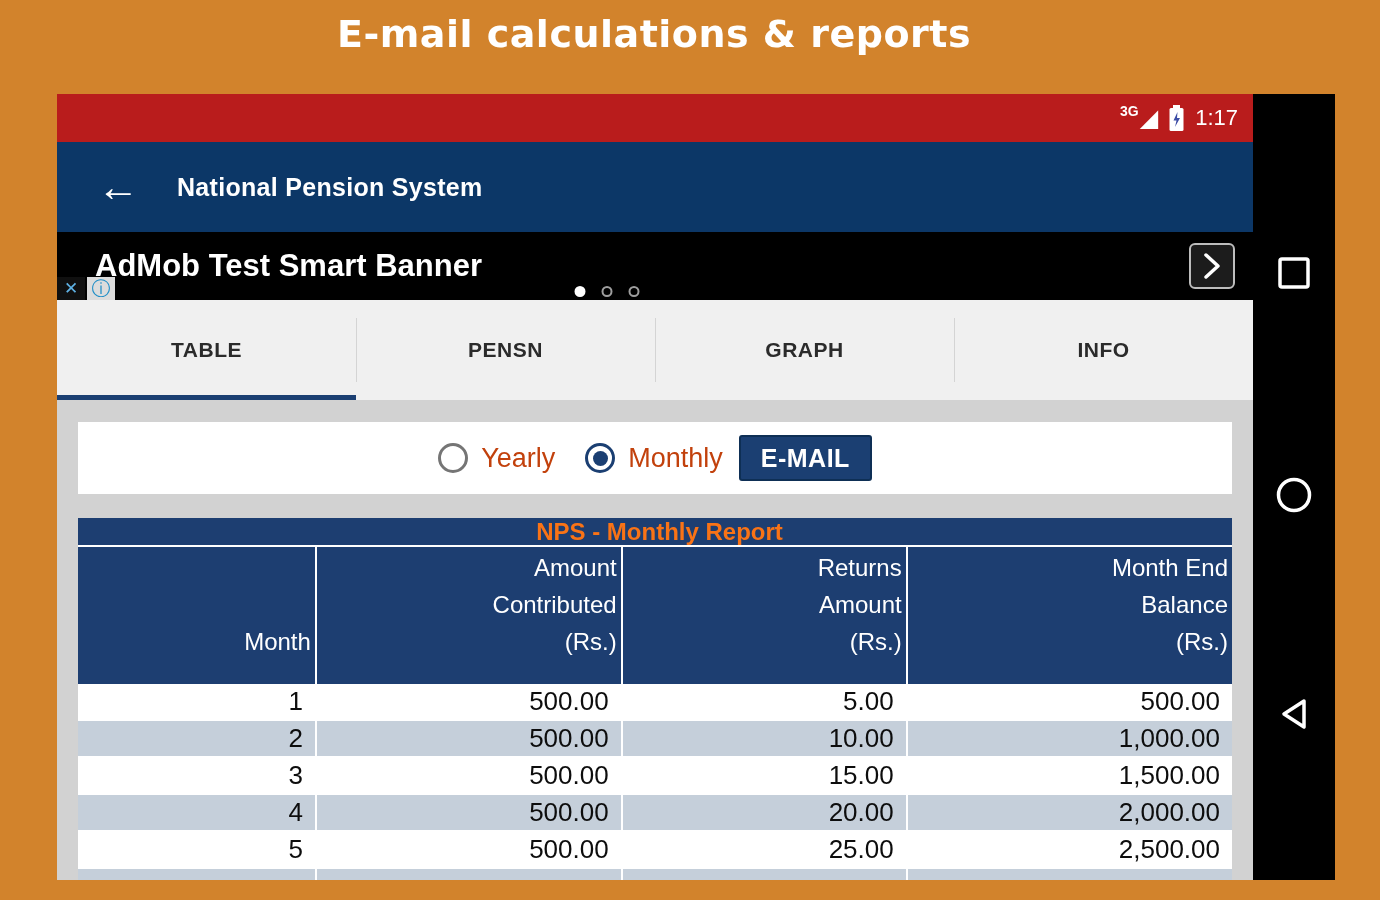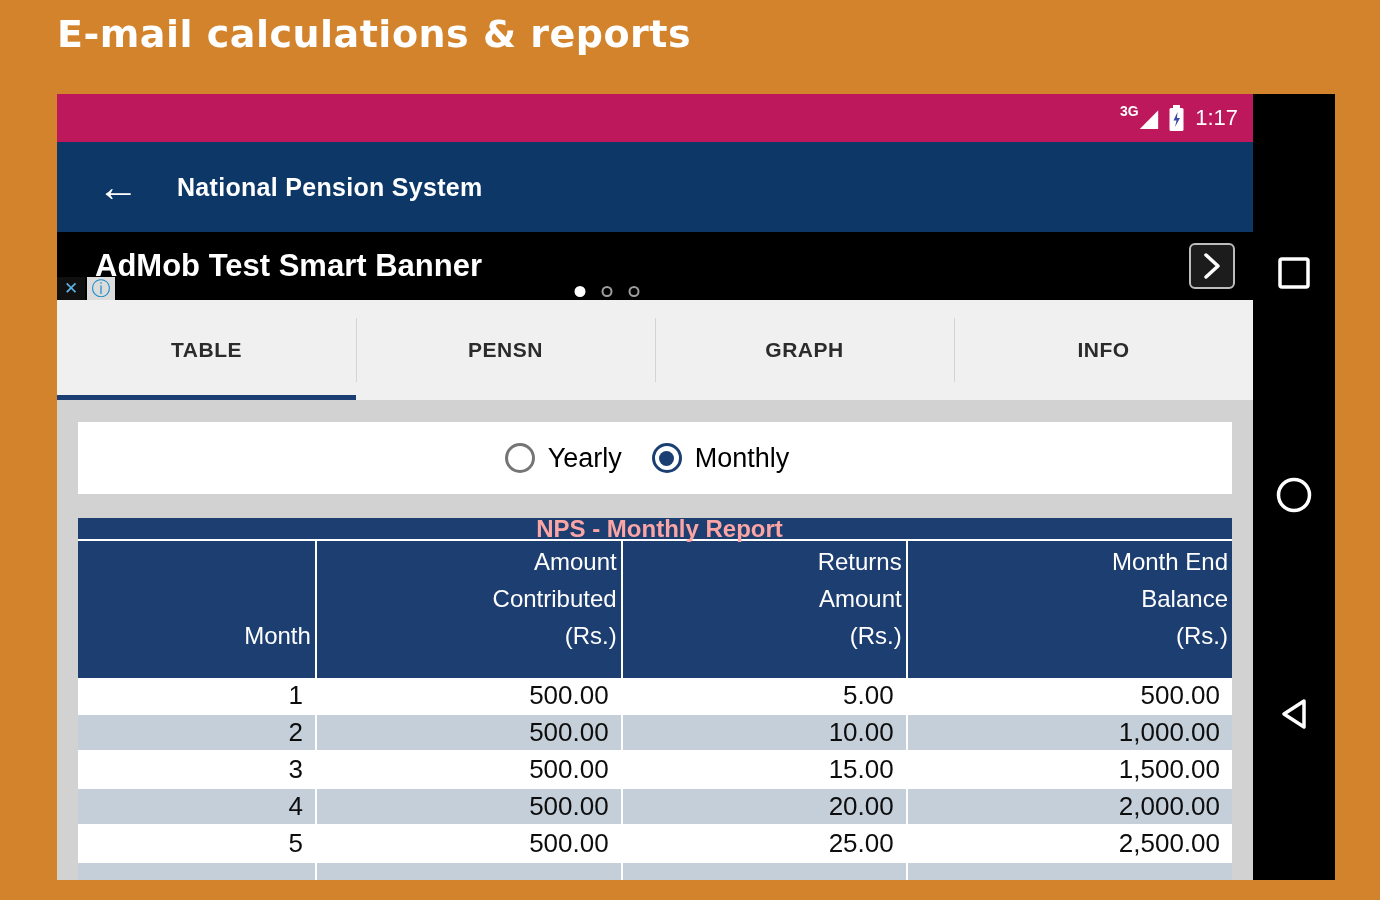--- a/index.html
+++ b/index.html
@@ -2,30 +2,30 @@
 <html><head>
 <meta charset="utf-8">
 <style>
   * { margin:0; padding:0; box-sizing:border-box; }
   body { width:1380px; height:900px; overflow:hidden; font-family:"Liberation Sans", sans-serif; }
 
   .page { position:relative; width:1380px; height:900px; background:#D2832C; }
 
   .page-title {
     position:absolute; top:12px; left:57px; width:1194px;
-    text-align:left; font-family:"DejaVu Sans", sans-serif;
+    text-align:center; font-family:"DejaVu Sans", sans-serif;
     font-weight:bold; font-size:38px; color:#ffffff; letter-spacing:0.5px;
   }
 
   .phone { position:absolute; left:57px; top:94px; width:1278px; height:786px; display:flex; }
   .screen { width:1196px; height:786px; display:flex; flex-direction:column; background:#D2D2D2; overflow:hidden; }
 
   
   .statusbar {
-    height:48px; background:#be185d; display:flex; align-items:center;
+    height:48px; background:#b91c1c; display:flex; align-items:center;
     justify-content:flex-end; padding-right:15px; color:#fff;
   }
   .net { font-size:14px; font-weight:bold; align-self:flex-start; margin-top:9px; margin-right:1px; }
   .signal { font-size:24px; line-height:1; margin-right:10px; }
   .battery { margin-right:10px; display:block; }
   .time { font-size:22px; }
 
   
   .appbar { height:90px; background:#0C3767; display:flex; align-items:center; padding-left:40px; }
   .back-arrow { color:#fff; font-size:42px; line-height:1; cursor:default; }
@@ -74,32 +74,32 @@
   }
   .radio-group { display:flex; align-items:center; gap:13px; }
   .radio-group.yearly { margin-right:30px; }
   .radio-group.monthly { margin-right:16px; }
   .radio {
     width:30px; height:30px; border-radius:50%; border:3px solid #757575; background:#fff;
     display:inline-flex; align-items:center; justify-content:center;
   }
   .radio.selected { border-color:#1B3F72; }
   .radio.selected::after { content:''; width:15px; height:15px; border-radius:50%; background:#1B3F72; }
-  .radio-label { font-size:27px; color:#000000; }
+  .radio-label { font-size:27px; color:#c2410c; }
   .email-btn {
     background:#1B3F72; color:#fff; font-family:"Liberation Sans", sans-serif;
     font-size:25px; font-weight:bold; letter-spacing:0.5px;
     border:2px solid #0E2F55; border-radius:3px; padding:7px 20px; height:46px;
   }
 
   
   .report { width:100%; }
   .report-title {
-    height:23px; background:#1D3E71; border-bottom:2px solid #fff;
-    color:#fca5a5; font-size:24px; font-weight:bold;
+    height:29px; background:#1D3E71; border-bottom:2px solid #fff;
+    color:#f97316; font-size:24px; font-weight:bold;
     display:flex; align-items:center; justify-content:center;padding-left:9px;
   }
   table { width:100%; table-layout:fixed; border-collapse:separate; border-spacing:0; }
   thead th {
     background:#1D3E71; color:#fff; font-weight:normal; font-size:24px; line-height:37px;
     vertical-align:bottom; text-align:right; padding:2px 4px 24px 4px;
     border-right:2px solid #fff;
   }
   thead th:last-child { border-right:none; }
   tbody { background:#fff; }
@@ -180,20 +180,21 @@
 
         <div class="controlbar">
           <label class="radio-group yearly">
             <span class="radio"></span>
             <span class="radio-label">Yearly</span>
           </label>
           <label class="radio-group monthly">
             <span class="radio selected"></span>
             <span class="radio-label">Monthly</span>
           </label>
+          <button class="email-btn">E-MAIL</button>
         </div>
 
         <div class="report">
           <div class="report-title">NPS - Monthly Report</div>
           <table>
             <colgroup>
               <col style="width:20.7%">
               <col style="width:26.5%">
               <col style="width:24.7%">
               <col style="width:28.1%">

